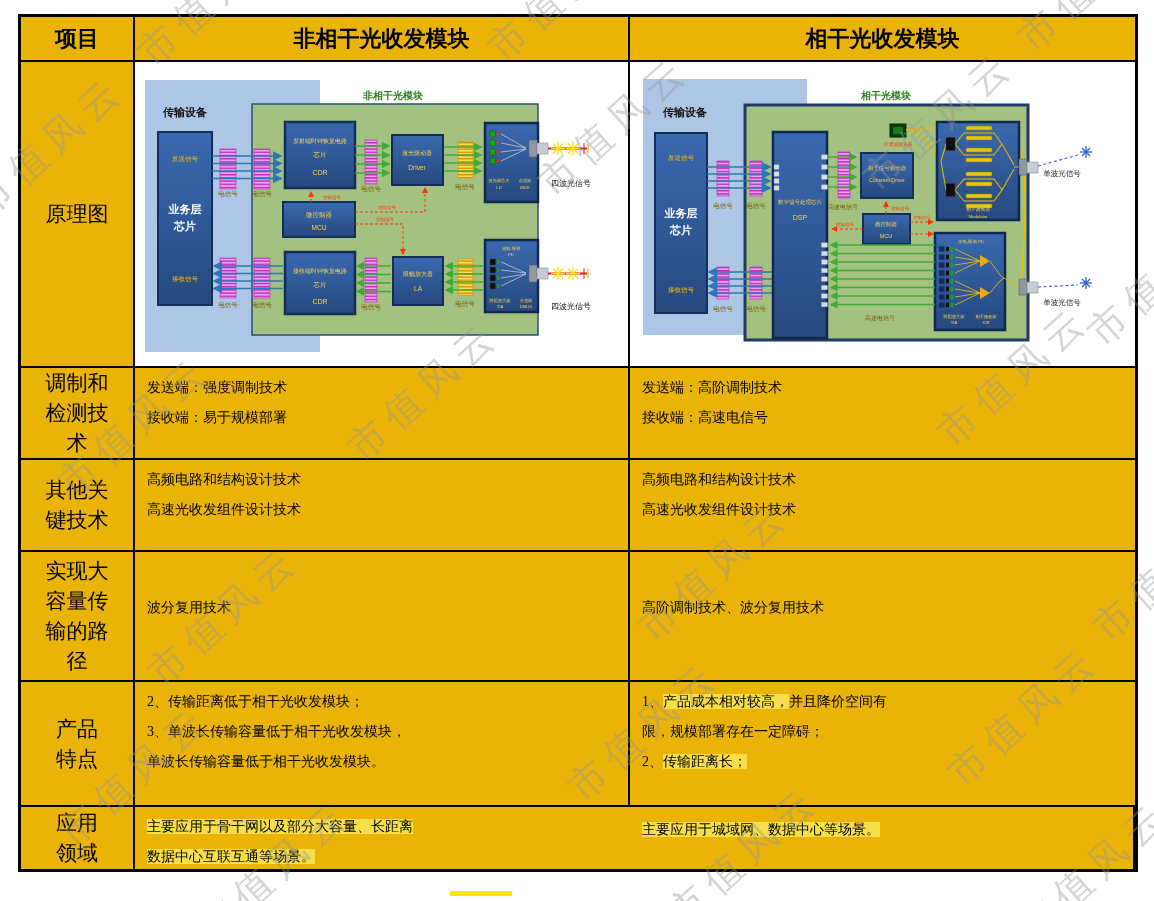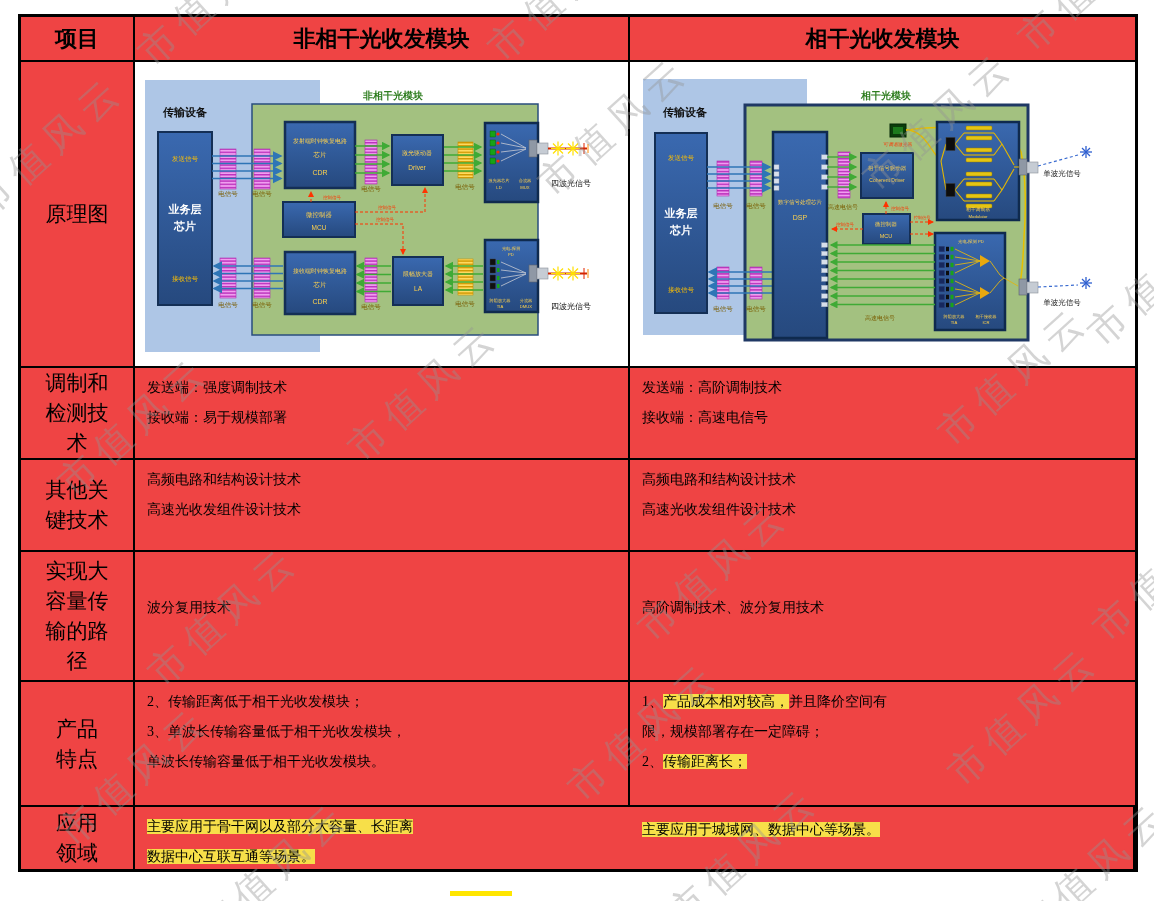--- a/index.html
+++ b/index.html
@@ -9,21 +9,21 @@
   }
   
   .wm{
     position:absolute;font-size:38px;letter-spacing:9px;white-space:nowrap;
     color:rgba(148,148,148,.40);transform:rotate(-42deg);
     z-index:40;pointer-events:none;font-family:"Liberation Serif",serif;
   }
   
   .cmp-table{
     position:absolute;left:18px;top:14px;width:1114px;
-    border:3px solid #000;background:#ef4444;z-index:10;
+    border:3px solid #000;background:#eab308;z-index:10;
     display:grid;
     grid-template-columns:114px 495px 1fr;
     grid-template-rows:45px 306px 92px 92px 130px 125px 62px;
   }
   .cell{border-right:2px solid #000;border-bottom:2px solid #000;box-sizing:border-box;overflow:hidden;position:relative;}
   .cell.last-col{border-right:none;}
   .cell.last-row{border-bottom:none;}
   .head-cell{display:flex;align-items:center;justify-content:center;
     font-weight:bold;font-size:22px;}
   .label-cell{display:flex;flex-direction:column;align-items:center;justify-content:center;

